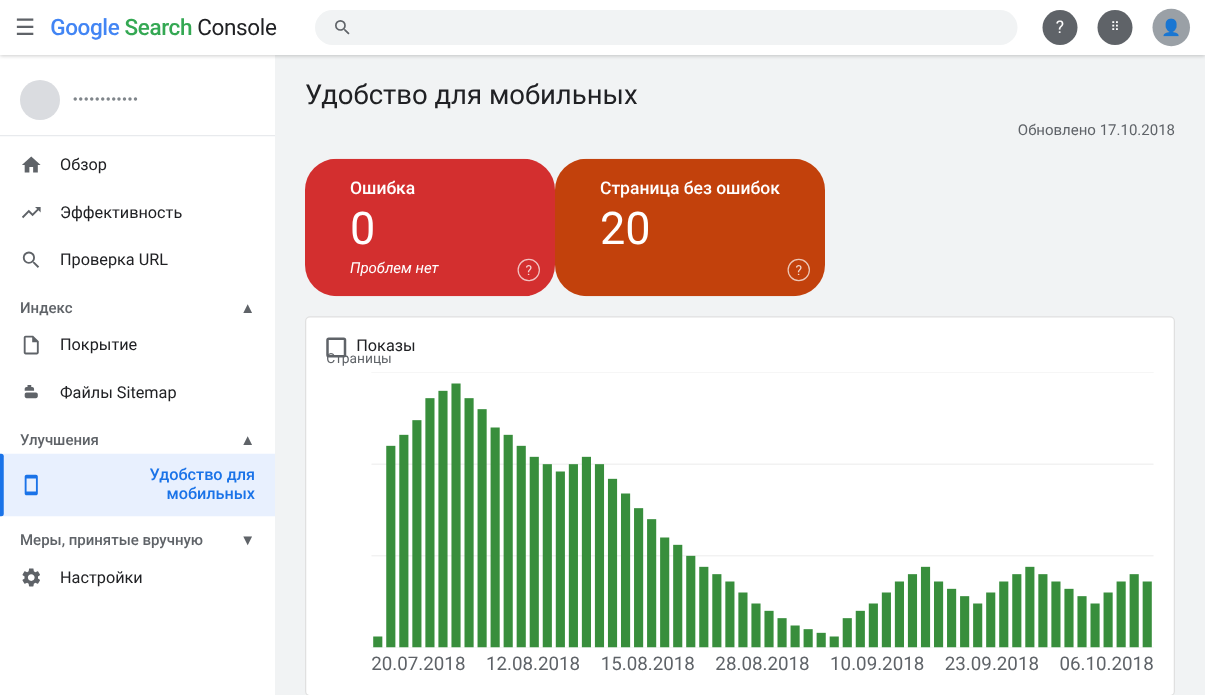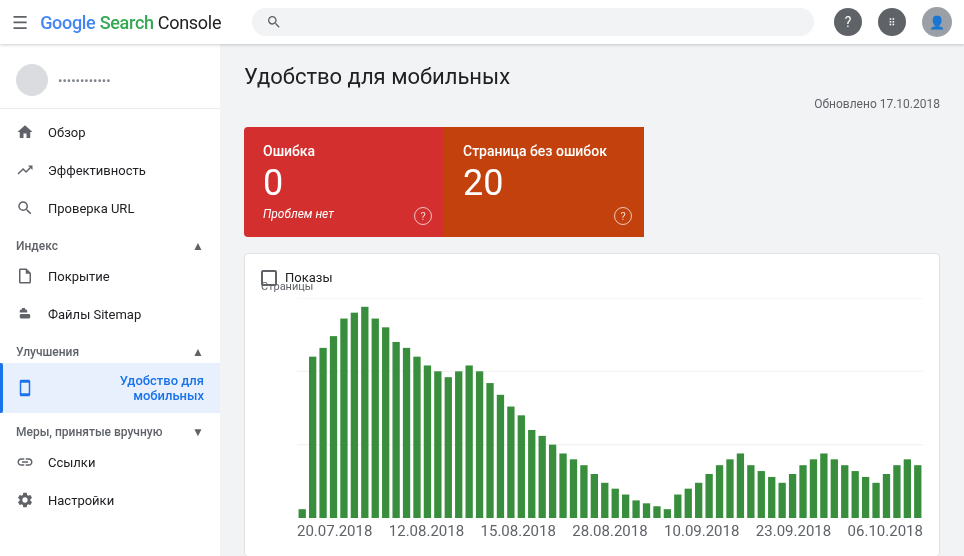--- a/index.html
+++ b/index.html
@@ -187,24 +187,25 @@
     
     .stats-row {
       display: flex;
       gap: 0;
       margin-bottom: 16px;
       border-radius: 4px;
       overflow: hidden;
       width: 560px;
     }
     .stat-card {
-      padding: 16px 19px;
+      padding: 16px 36px;
       color: white;
       min-width: 200px;
       position: relative;
+      border-radius: 25px;
     }
     .stat-card.error { background: #d32f2f; }
     .stat-card.success { background: #c2410c; }
     .stat-label {
       font-size: 14px;
       font-weight: 500;
       margin-bottom: 6px;
     }
     .stat-value {
       font-size: 36px;
@@ -373,28 +374,20 @@
           </svg>
       </span>
       <span>Удобство для мобильных</span>
     </div>
 
     <div class="sidebar-section-header">
       <span>Меры, принятые вручную</span>
       <span>▼</span>
     </div>
 
-    <div class="sidebar-item">
-      <span class="sidebar-icon">
-        <svg width="18" height="18" viewBox="0 0 24 24" fill="currentColor">
-            <path d="M3.9 12c0-1.71 1.39-3.1 3.1-3.1h4V7H7c-2.76 0-5 2.24-5 5s2.24 5 5 5h4v-1.9H7c-1.71 0-3.1-1.39-3.1-3.1zM8 13h8v-2H8v2zm9-6h-4v1.9h4c1.71 0 3.1 1.39 3.1 3.1s-1.39 3.1-3.1 3.1h-4V17h4c2.76 0 5-2.24 5-5s-2.24-5-5-5z"></path>
-          </svg>
-      </span>
-      <span>Ссылки</span>
-    </div>
     <div class="sidebar-item">
       <span class="sidebar-icon">
         <svg width="18" height="18" viewBox="0 0 24 24" fill="currentColor">
             <path d="M19.14 12.94c.04-.3.06-.61.06-.94 0-.32-.02-.64-.07-.94l2.03-1.58c.18-.14.23-.41.12-.61l-1.92-3.32c-.12-.22-.37-.29-.59-.22l-2.39.96c-.5-.38-1.03-.7-1.62-.94l-.36-2.54c-.04-.24-.24-.41-.48-.41h-3.84c-.24 0-.43.17-.47.41l-.36 2.54c-.59.24-1.13.57-1.62.94l-2.39-.96c-.22-.08-.47 0-.59.22L2.74 8.87c-.12.21-.08.47.12.61l2.03 1.58c-.05.3-.09.63-.09.94s.02.64.07.94l-2.03 1.58c-.18.14-.23.41-.12.61l1.92 3.32c.12.22.37.29.59.22l2.39-.96c.5.38 1.03.7 1.62.94l.36 2.54c.05.24.24.41.48.41h3.84c.24 0 .44-.17.47-.41l.36-2.54c.59-.24 1.13-.56 1.62-.94l2.39.96c.22.08.47 0 .59-.22l1.92-3.32c.12-.22.07-.47-.12-.61l-2.01-1.58zM12 15.6c-1.98 0-3.6-1.62-3.6-3.6s1.62-3.6 3.6-3.6 3.6 1.62 3.6 3.6-1.62 3.6-3.6 3.6z"></path>
           </svg>
       </span>
       <span>Настройки</span>
     </div>
   </div>
 

